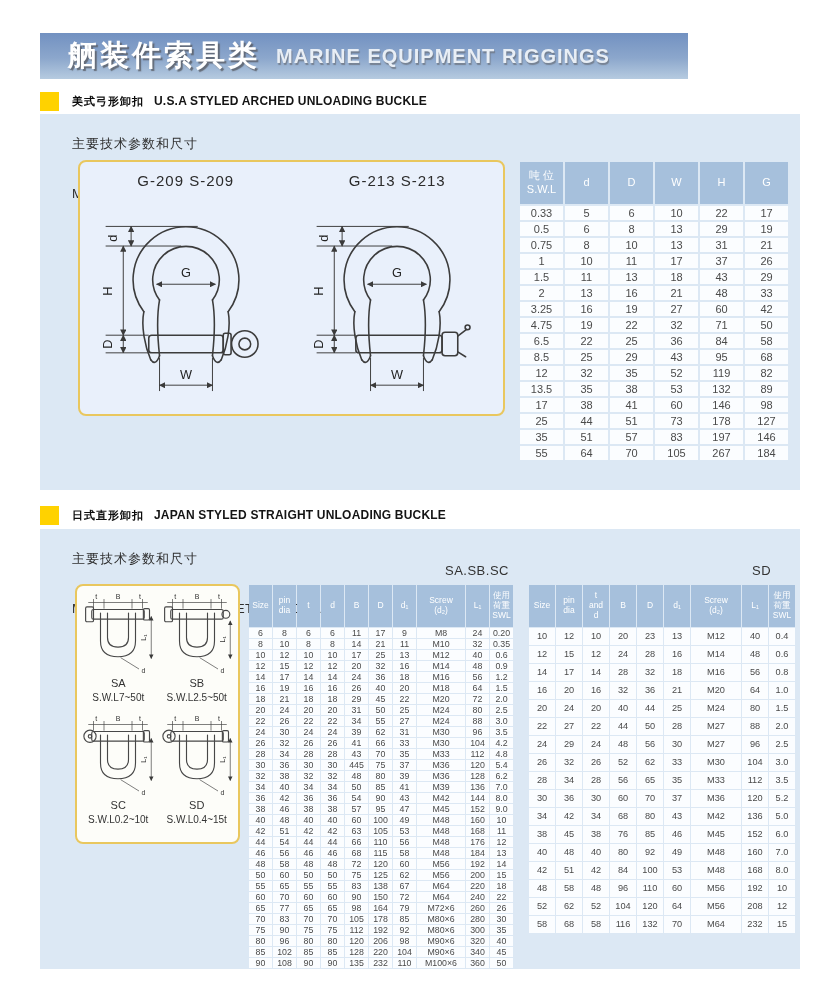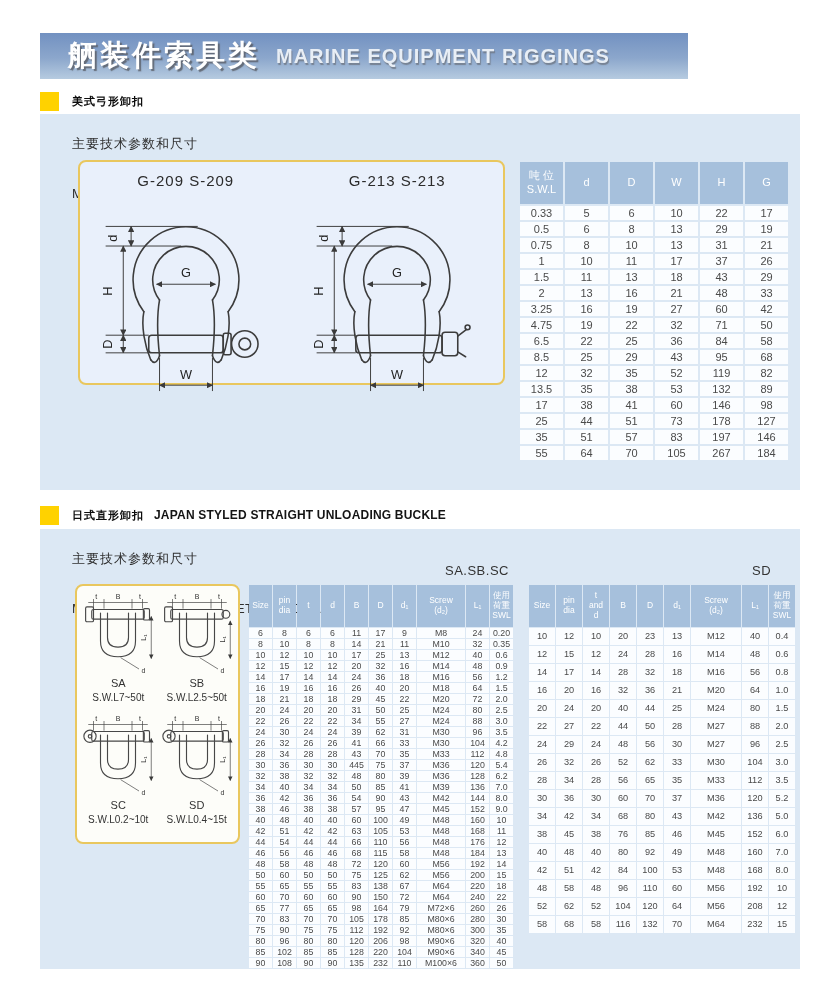--- a/index.html
+++ b/index.html
@@ -25,21 +25,21 @@
   
   .panel{position:absolute;left:40px;width:760px;background:#dce8f4;}
   #panel1{top:114px;height:376px;}
   #panel2{top:529px;height:440px;}
   .param{position:absolute;left:32px;top:21px;line-height:1.35;}
   .param-zh{font-size:13px;color:#2e2e2e;letter-spacing:1px;}
   .param-en{font-size:13px;color:#2e2e2e;letter-spacing:.3px;margin-top:32px;}
 
   
   .diag-box{border:2px solid #e9c75e;border-radius:8px;box-sizing:border-box;}
-  #diag-usa{position:absolute;left:38px;top:46px;width:427px;height:225px;background:#e9f0fb;
+  #diag-usa{position:absolute;left:38px;top:46px;width:427px;height:256px;background:#e9f0fb;
     display:flex;justify-content:space-around;align-items:flex-start;padding-top:6px;}
   .shackle{width:200px;text-align:center;}
   .shackle-title{font-size:15px;color:#2b2b2b;letter-spacing:1px;margin:4px 0 0 0;}
   .shackle svg{display:block;margin:0 auto;}
   .ln{stroke:#3c3c3c;stroke-width:1.6;fill:none;stroke-linecap:round;}
   .dim{stroke:#3c3c3c;stroke-width:1;fill:none;}
   .dimtxt{font-size:13px;fill:#222;}
 
   #diag-jp{position:absolute;left:35px;top:55px;width:165px;height:260px;background:#fdfdf9;
     display:grid;grid-template-columns:1fr 1fr;grid-template-rows:1fr 1fr;padding:6px 2px;box-sizing:border-box;}
@@ -84,20 +84,21 @@
   </svg>
 
   <div class="banner">
     <span class="banner-zh">舾装件索具类</span>
     <span class="banner-en">MARINE EQUIPMENT RIGGINGS</span>
   </div>
 
   <div class="sec-head" id="sec1-head">
     <span class="bullet"></span>
     <span class="sec-zh">美式弓形卸扣</span>
+    <span class="sec-en">U.S.A STYLED ARCHED UNLOADING BUCKLE</span>
   </div>
 
   <div class="panel" id="panel1">
     <div class="param">
       <div class="param-zh">主要技术参数和尺寸</div>
       <div class="param-en">MAIN TECHNICAL PARAMETER AND SIZE</div>
     </div>
 
     <div class="diag-box" id="diag-usa">
 

